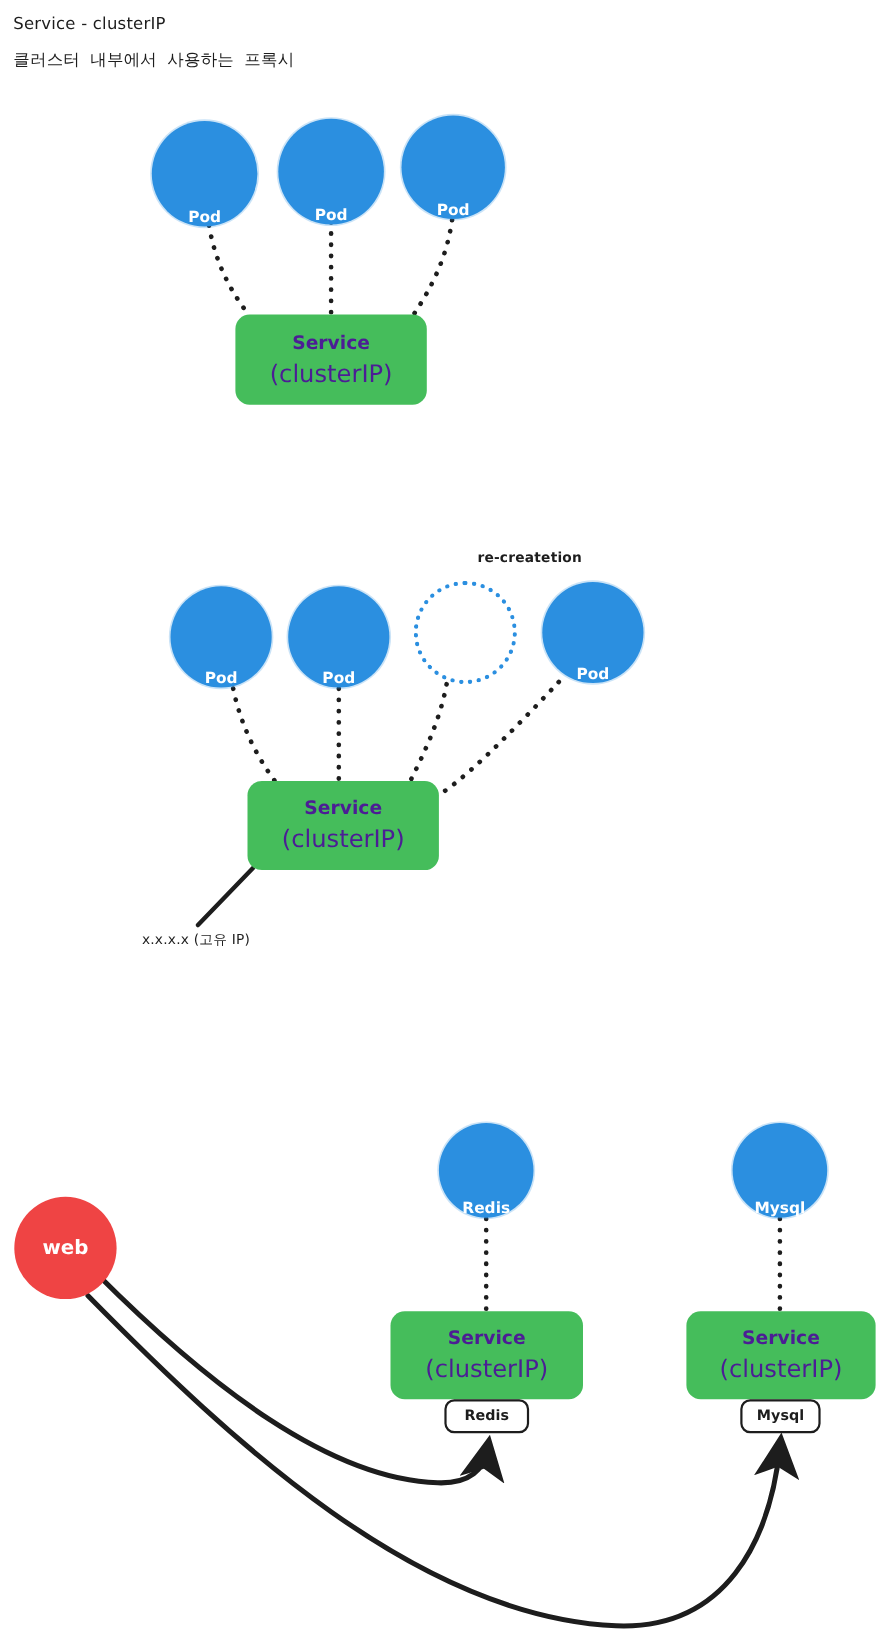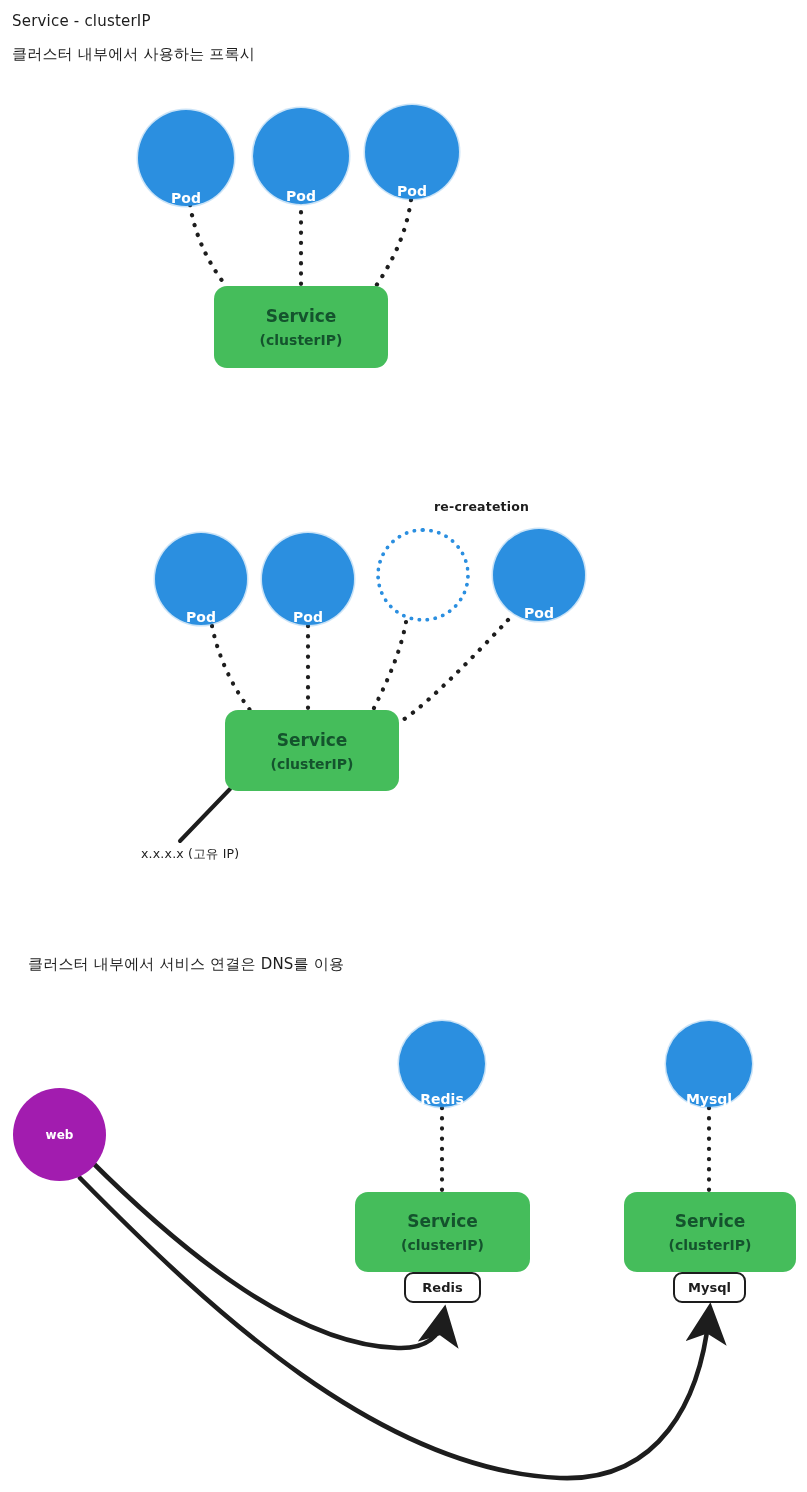--- a/index.html
+++ b/index.html
@@ -59,42 +59,42 @@
   .pod-ghost {
     position: absolute;
     border-radius: 50%;
     background: transparent;
     border: 4px dotted #2b8fe0;
     box-sizing: border-box;
   }
   .web-node {
     position: absolute;
     border-radius: 50%;
-    background: #a21caf;
+    background: #ef4444;
     display: flex;
     align-items: center;
     justify-content: center;
     color: #ffffff;
-    font-size: 12px;
+    font-size: 18px;
     font-weight: 600;
   }
   .svc {
     position: absolute;
     background: #45bd5b;
     border-radius: 13px;
-    color: #14532d;
+    color: #4c1d95;
     display: flex;
     flex-direction: column;
     align-items: center;
     justify-content: center;
     gap: 6px;
     box-sizing: border-box;
   }
   .svc .l1 { font-size: 17px; font-weight: 600; }
-  .svc .l2 { font-size: 14px; font-weight: 700; }
+  .svc .l2 { font-size: 22px; font-weight: 400; }
   .dns-chip {
     position: absolute;
     background: #ffffff;
     border: 2.5px solid #1d1d1d;
     border-radius: 9px;
     display: flex;
     align-items: center;
     justify-content: center;
     color: #1d1d1d;
     font-size: 13px;
@@ -151,21 +151,21 @@
 
     <g stroke="#1d1d1d" stroke-width="4.6" fill="none" stroke-linecap="round" marker-end="url(#arrowhead)">
       <path d="M88,1158 C190,1260 300,1345 398,1348 C428,1349 440,1335 443,1318"></path>
     </g>
     <g stroke="#1d1d1d" stroke-width="4.6" fill="none" stroke-linecap="round" marker-end="url(#arrowhead)">
       <path d="M80,1178 C210,1310 380,1470 560,1478 C660,1482 700,1400 709,1316"></path>
     </g>
   </svg>
 
   <div class="hand-text heading" style="left:12px; top:12px;">Service - clusterIP</div>
-  <div class="hand-text heading" style="left:12px; top:45px;">클러스터 내부에서 사용하는 프록시</div>
+  <div class="hand-text heading" style="left:12px; top:45px;font-family:Liberation Mono, monospace;">클러스터 내부에서 사용하는 프록시</div>
 
   <div class="pod" style="left:138px; top:110px; width:96px; height:96px;">
     <span>Pod</span>
   </div>
   <div class="pod" style="left:253px; top:108px; width:96px; height:96px;">
     <span>Pod</span>
   </div>
   <div class="pod" style="left:365px; top:105px; width:94px; height:94px;">
     <span>Pod</span>
   </div>
@@ -187,23 +187,22 @@
   <div class="pod-ghost" style="left:376px; top:528px; width:94px; height:94px;"></div>
   <div class="pod" style="left:493px; top:529px; width:92px; height:92px;">
     <span>Pod</span>
   </div>
 
   <div class="svc" style="left:225px; top:710px; width:174px; height:81px;">
     <span class="l1">Service</span>
     <span class="l2">(clusterIP)</span>
   </div>
 
-  <div class="hand-text small-label" style="left:141px; top:846px;">x.x.x.x (고유 IP)</div>
-
-  <div class="hand-text heading" style="left:28px; top:955px;">클러스터 내부에서 서비스 연결은 DNS를 이용</div>
+  <div class="hand-text small-label" style="left:129px; top:846px;">x.x.x.x (고유 IP)</div>
+
 
   <div class="web-node" style="left:13px; top:1088px; width:93px; height:93px;">
     <span>web</span>
   </div>
 
   <div class="pod" style="left:399px; top:1021px; width:86px; height:86px;">
     <span>Redis</span>
   </div>
   <div class="svc" style="left:355px; top:1192px; width:175px; height:80px;">
     <span class="l1">Service</span>

